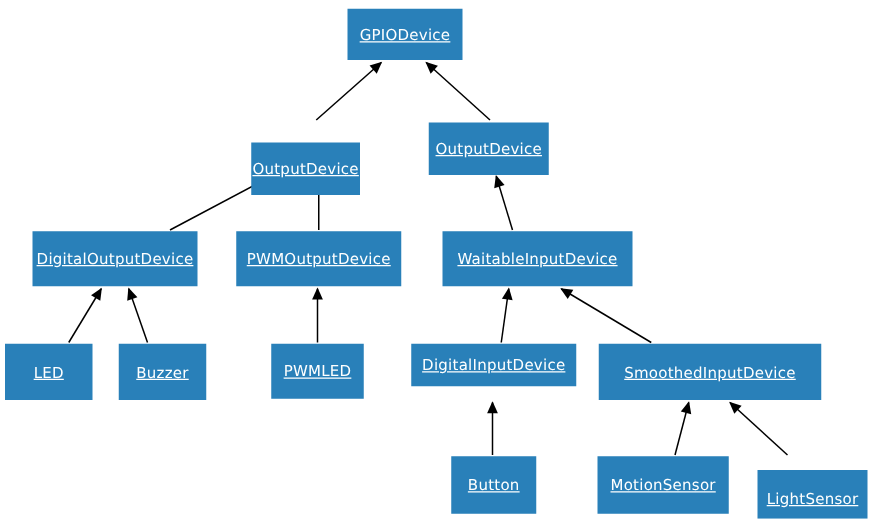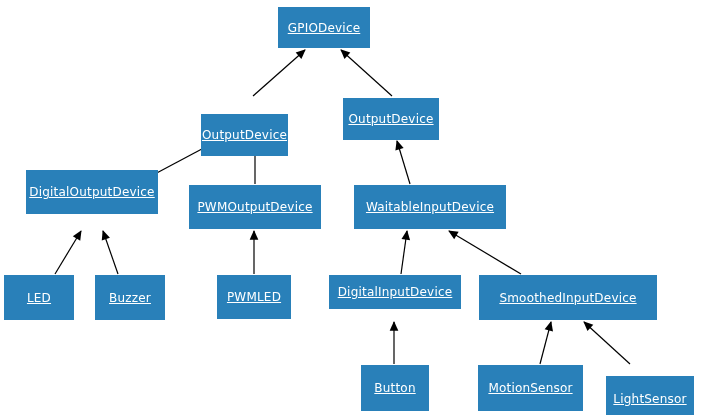--- a/index.html
+++ b/index.html
@@ -61,21 +61,21 @@
       <line x1="521" y1="274" x2="449" y2="231" marker-end="url(#arrow)"></line>
       <line x1="394" y1="364" x2="394" y2="322" marker-end="url(#arrow)"></line>
       <line x1="540" y1="364" x2="551" y2="322" marker-end="url(#arrow)"></line>
       <line x1="630" y1="364" x2="584" y2="322" marker-end="url(#arrow)"></line>
     </g>
   </svg>
 
   <div class="node" style="left:278px; top:7px;   width:92px;  height:41px">GPIODevice</div>
   <div class="node" style="left:201px; top:114px;  width:87px; height:42px">OutputDevice</div>
   <div class="node" style="left:343px; top:98px;  width:96px;  height:42px">OutputDevice</div>
-  <div class="node" style="left:26px;  top:170px; width:132px; height:44px">DigitalOutputDevice</div>
+  <div class="node" style="left:26px;  top:185px; width:132px; height:44px">DigitalOutputDevice</div>
   <div class="node" style="left:189px; top:185px; width:132px; height:44px">PWMOutputDevice</div>
   <div class="node" style="left:354px; top:185px; width:152px; height:44px">WaitableInputDevice</div>
   <div class="node" style="left:4px;   top:275px; width:70px;  height:45px">LED</div>
   <div class="node" style="left:95px;  top:275px; width:70px;  height:45px">Buzzer</div>
   <div class="node" style="left:217px; top:275px; width:74px;  height:44px">PWMLED</div>
   <div class="node" style="left:329px; top:275px; width:132px; height:34px">DigitalInputDevice</div>
   <div class="node" style="left:479px; top:275px; width:178px; height:45px">SmoothedInputDevice</div>
   <div class="node" style="left:361px; top:365px; width:68px;  height:46px">Button</div>
   <div class="node" style="left:478px; top:365px; width:105px; height:46px">MotionSensor</div>
   <div class="node" style="left:606px; top:376px; width:88px;  height:46px">LightSensor</div>

